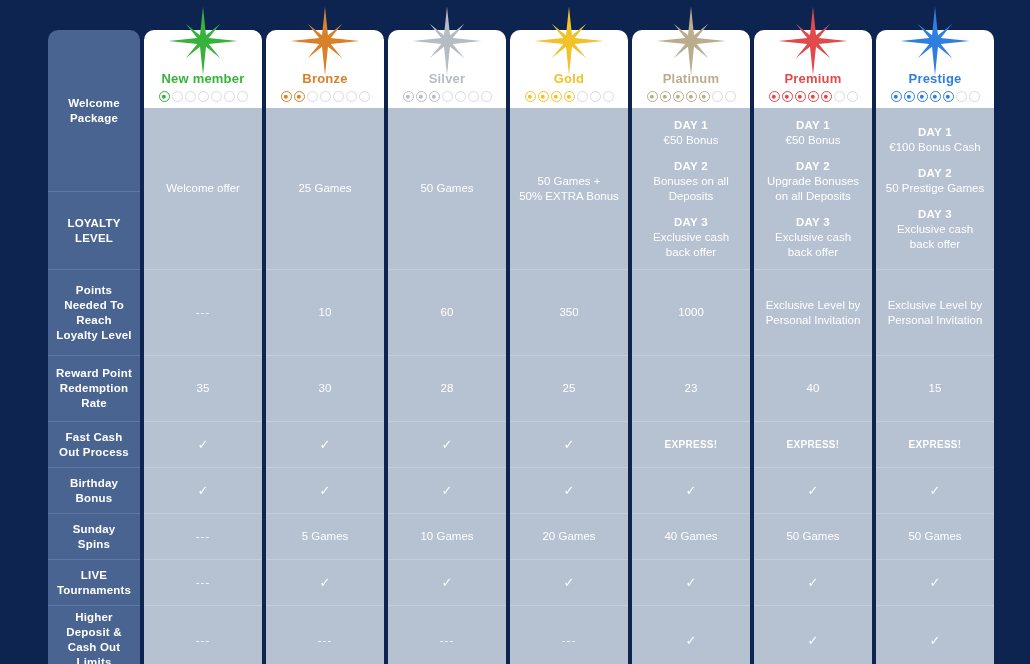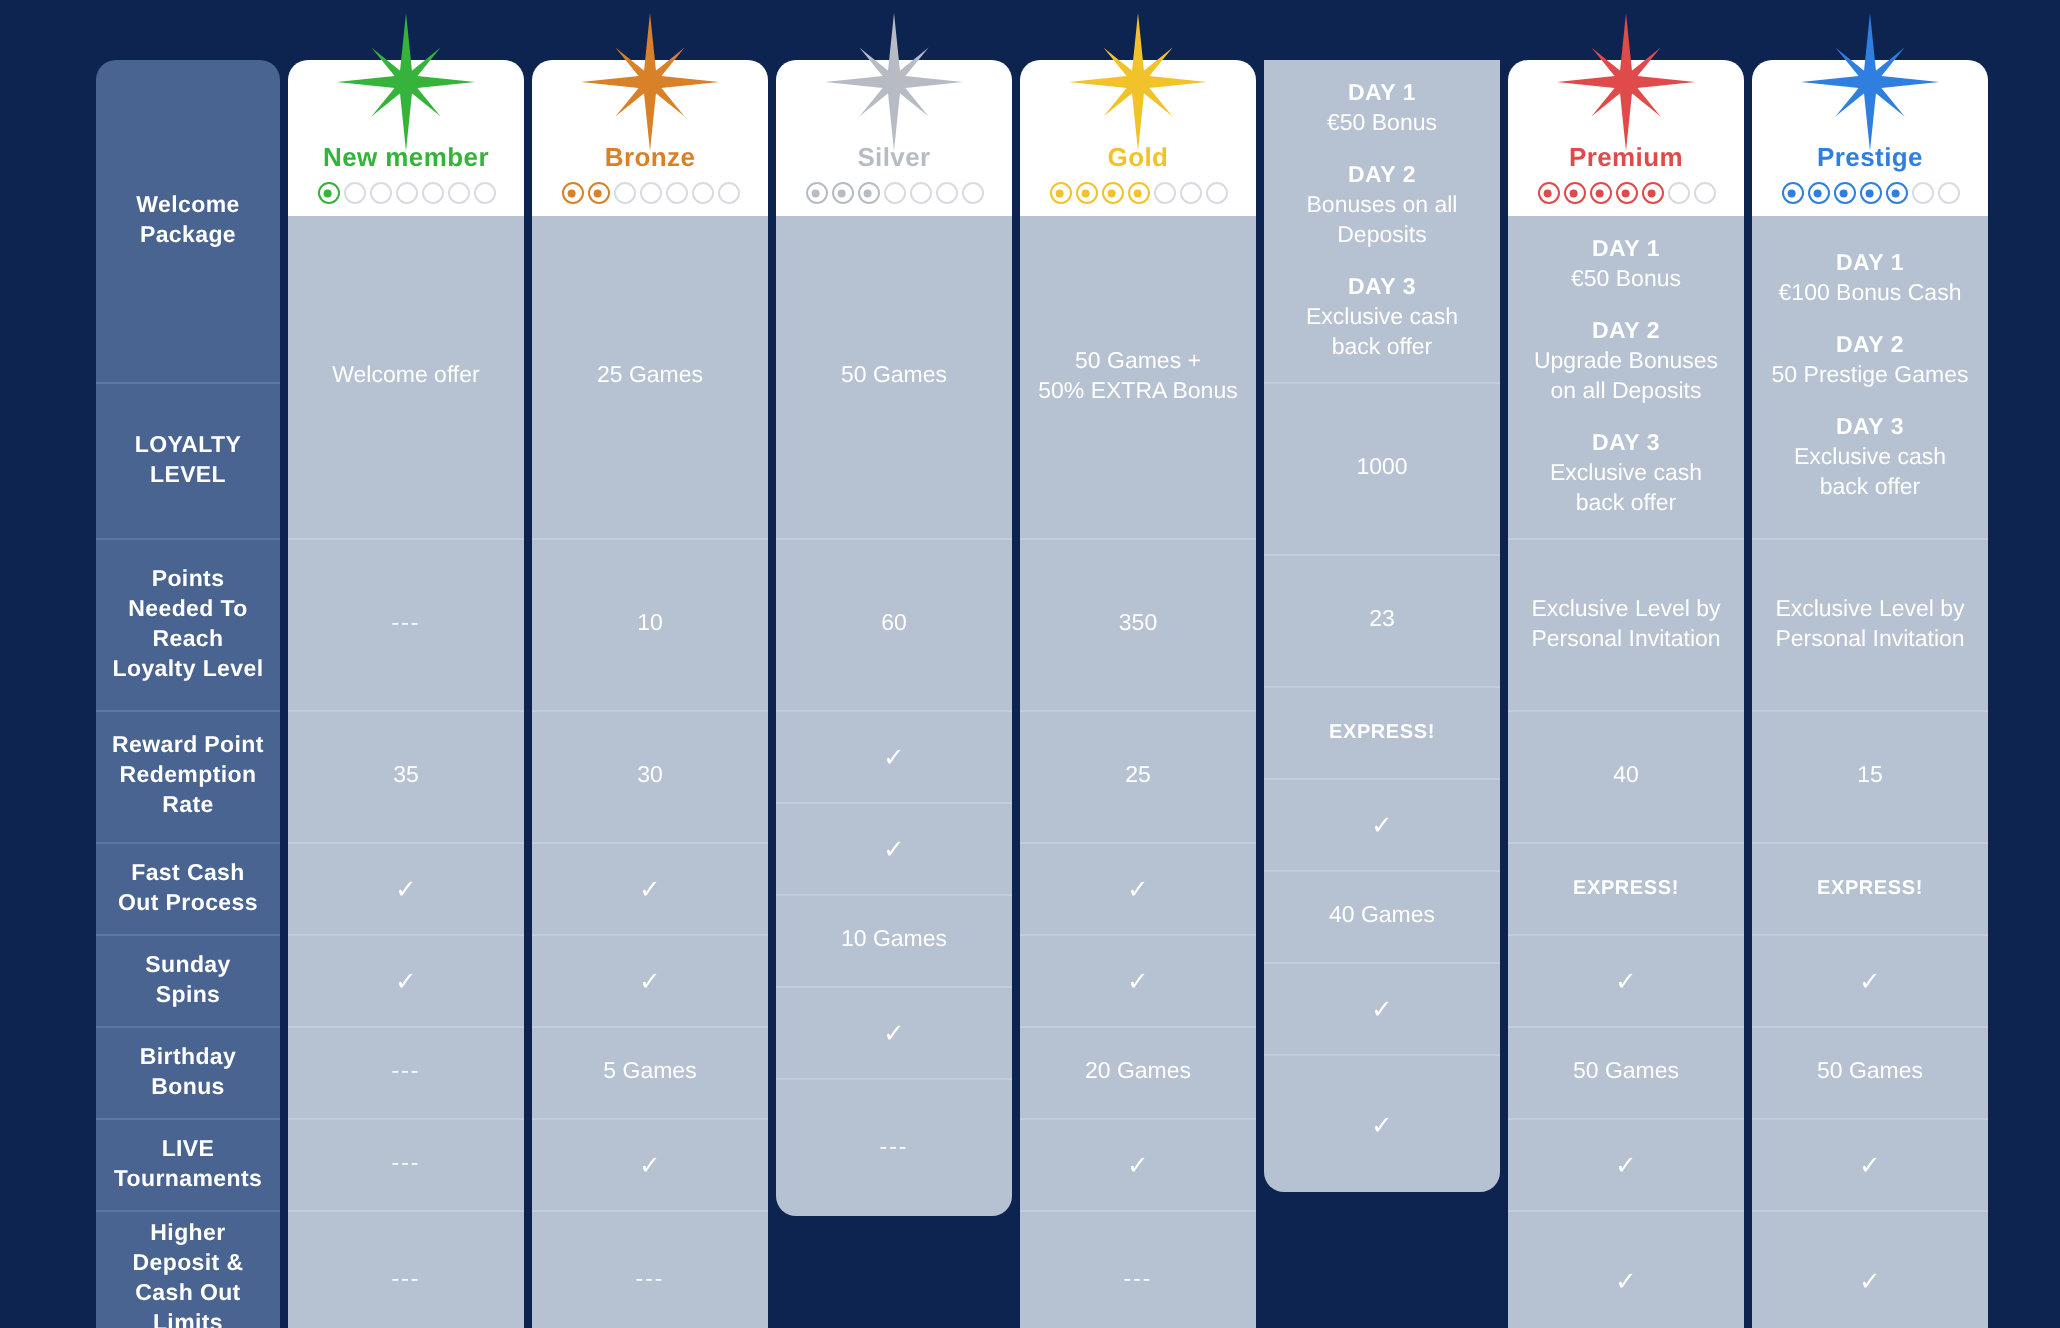--- a/index.html
+++ b/index.html
@@ -191,28 +191,28 @@
           </div>
         </div>
         <div class="label-cell" style="height: 46px;">
           <div>
             <div>Fast Cash</div>
             <div>Out Process</div>
           </div>
         </div>
         <div class="label-cell" style="height: 46px;">
           <div>
+            <div>Birthday</div>
+            <div>Bonus</div>
+          </div>
+        </div>
+        <div class="label-cell" style="height: 46px;">
+          <div>
             <div>Sunday</div>
             <div>Spins</div>
-          </div>
-        </div>
-        <div class="label-cell" style="height: 46px;">
-          <div>
-            <div>Birthday</div>
-            <div>Bonus</div>
           </div>
         </div>
         <div class="label-cell" style="height: 46px;">
           <div>
             <div>LIVE</div>
             <div>Tournaments</div>
           </div>
         </div>
         <div class="label-cell" style="height: 68px;">
           <div>
@@ -369,20 +369,25 @@
         </div>
         <div class="body-col">
           <div class="cell" style="height: 162px;">
             <div class="multi">
               <div>50 Games</div>
             </div>
           </div>
           <div class="cell" style="height: 86px;">
             <div class="multi">
               <div>60</div>
+            </div>
+          </div>
+          <div class="cell" style="height: 66px;">
+            <div class="multi">
+              <div>28</div>
             </div>
           </div>
           <div class="cell" style="height: 46px;">
             <div class="multi">
               <div class="check">✓</div>
             </div>
           </div>
           <div class="cell" style="height: 46px;">
             <div class="multi">
               <div class="check">✓</div>
@@ -462,20 +467,38 @@
             </div>
           </div>
           <div class="cell" style="height: 68px;">
             <div class="multi">
               <div class="dash">---</div>
             </div>
           </div>
         </div>
       </div>
       <div class="lvl-col">
+        <div class="lvl-head">
+          <div class="star"><svg viewBox="0 0 100 100" width="72" height="72">
+              <g fill="#b9ad8d">
+                <path d="M50 2 L54.5 45.5 L98 50 L54.5 54.5 L50 98 L45.5 54.5 L2 50 L45.5 45.5 Z"></path>
+                <path d="M50 16 L53.2 46.8 L84 50 L53.2 53.2 L50 84 L46.8 53.2 L16 50 L46.8 46.8 Z" transform="rotate(45 50 50)"></path>
+              </g>
+            </svg></div>
+          <div class="lvl-name" style="color: rgb(185, 173, 141);">Platinum</div>
+          <div class="dots">
+            <span class="dot on" style="color: rgb(185, 173, 141);"></span>
+            <span class="dot on" style="color: rgb(185, 173, 141);"></span>
+            <span class="dot on" style="color: rgb(185, 173, 141);"></span>
+            <span class="dot on" style="color: rgb(185, 173, 141);"></span>
+            <span class="dot on" style="color: rgb(185, 173, 141);"></span>
+            <span class="dot"></span>
+            <span class="dot"></span>
+          </div>
+        </div>
         <div class="body-col">
           <div class="cell" style="height: 162px;">
             <div class="multi">
               <div class="blk">
                 <div class="dayline">DAY 1</div>
                 <div>€50 Bonus</div>
               </div>
               <div class="blk">
                 <div class="dayline">DAY 2</div>
                 <div>Bonuses on all</div>

